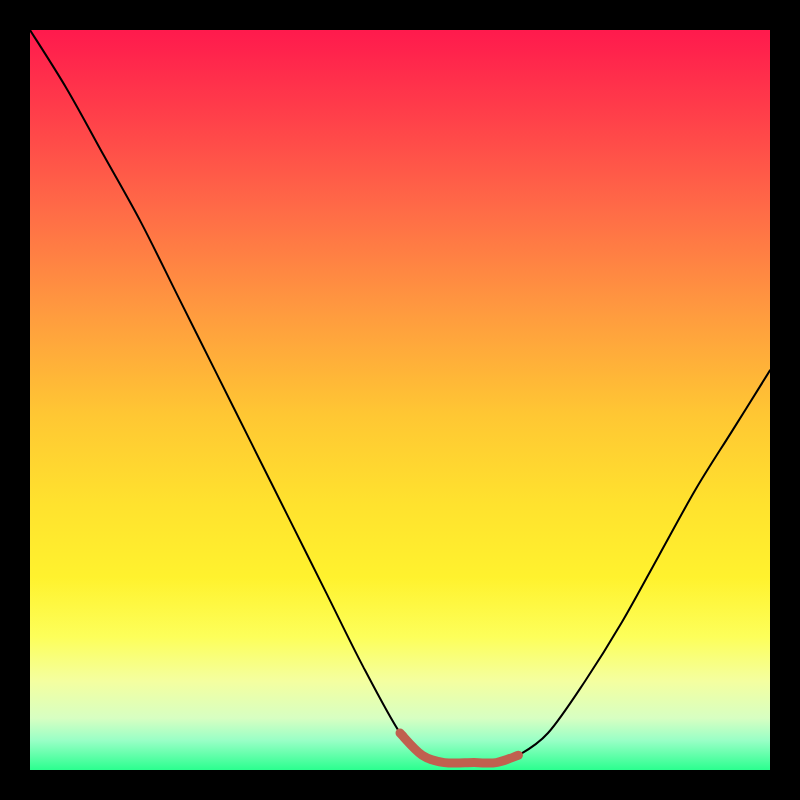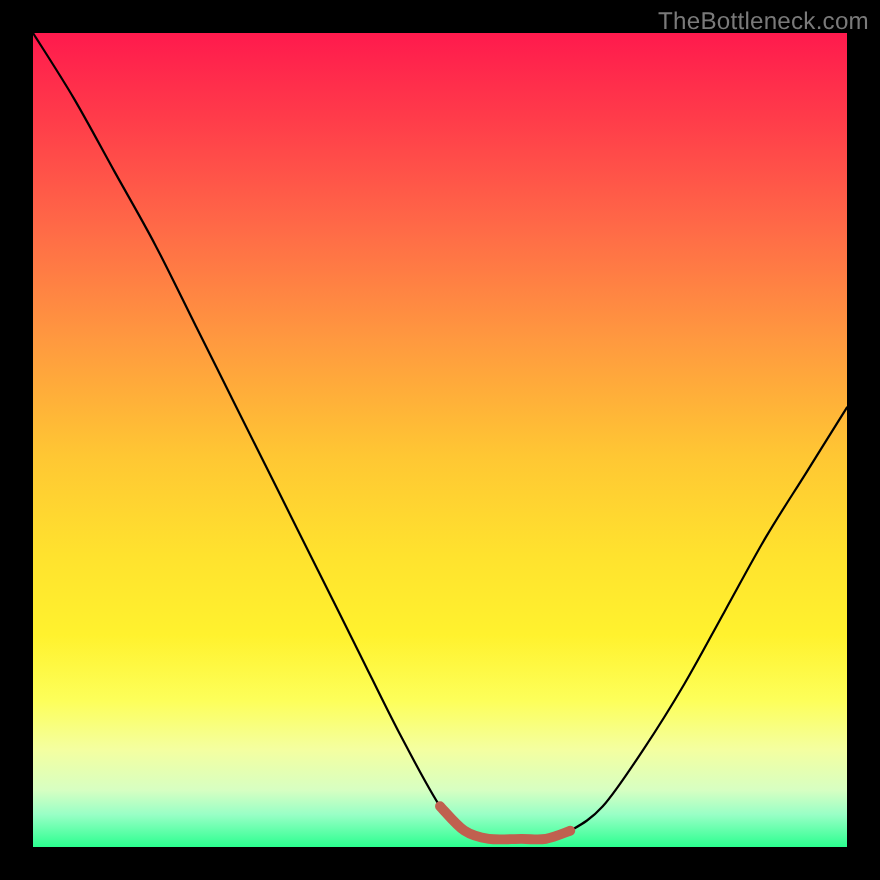--- a/index.html
+++ b/index.html
@@ -62,21 +62,20 @@
     left: 0;
     top: 0;
     width: 100%;
     height: 100%;
   }
 </style>
 </head>
 <body>
 
 <div class="frame">
-  <div class="watermark">TheBottleneck.com</div>
 
   <div class="plot-area">
     <div class="gradient-bg"></div>
     <svg class="curve-svg" viewBox="0 0 740 740" preserveAspectRatio="none">
       <path id="curve-path" fill="none" stroke="#000" stroke-width="2" stroke-linecap="round" d="M 0.00 0.00 C 6.17 9.87, 24.67 38.23, 37.00 59.20 C 49.33 80.17, 61.67 103.60, 74.00 125.80 C 86.33 148.00, 98.67 168.97, 111.00 192.40 C 123.33 215.83, 135.67 241.73, 148.00 266.40 C 160.33 291.07, 172.67 315.73, 185.00 340.40 C 197.33 365.07, 209.67 389.73, 222.00 414.40 C 234.33 439.07, 246.67 463.73, 259.00 488.40 C 271.33 513.07, 283.67 537.73, 296.00 562.40 C 308.33 587.07, 320.67 612.97, 333.00 636.40 C 345.33 659.83, 360.13 688.20, 370.00 703.00 C 379.87 717.80, 384.80 720.27, 392.20 725.20 C 399.60 730.13, 405.77 731.37, 414.40 732.60 C 423.03 733.83, 435.37 732.60, 444.00 732.60 C 452.63 732.60, 458.80 733.83, 466.20 732.60 C 473.60 731.37, 479.77 730.13, 488.40 725.20 C 497.03 720.27, 506.90 715.33, 518.00 703.00 C 529.10 690.67, 542.67 669.70, 555.00 651.20 C 567.33 632.70, 579.67 612.97, 592.00 592.00 C 604.33 571.03, 616.67 547.60, 629.00 525.40 C 641.33 503.20, 653.67 479.77, 666.00 458.80 C 678.33 437.83, 690.67 419.33, 703.00 399.60 C 715.33 379.87, 733.83 350.27, 740.00 340.40 "></path>
       <path id="highlight-path" fill="none" stroke="#c0604f" stroke-width="9" stroke-linecap="round" stroke-linejoin="round" d="M 370.00 703.00 C 373.70 706.70, 384.80 720.27, 392.20 725.20 C 399.60 730.13, 405.77 731.37, 414.40 732.60 C 423.03 733.83, 435.37 732.60, 444.00 732.60 C 452.63 732.60, 458.80 733.83, 466.20 732.60 C 473.60 731.37, 484.70 726.43, 488.40 725.20 "></path>
     </svg>
   </div>
 </div>
 

